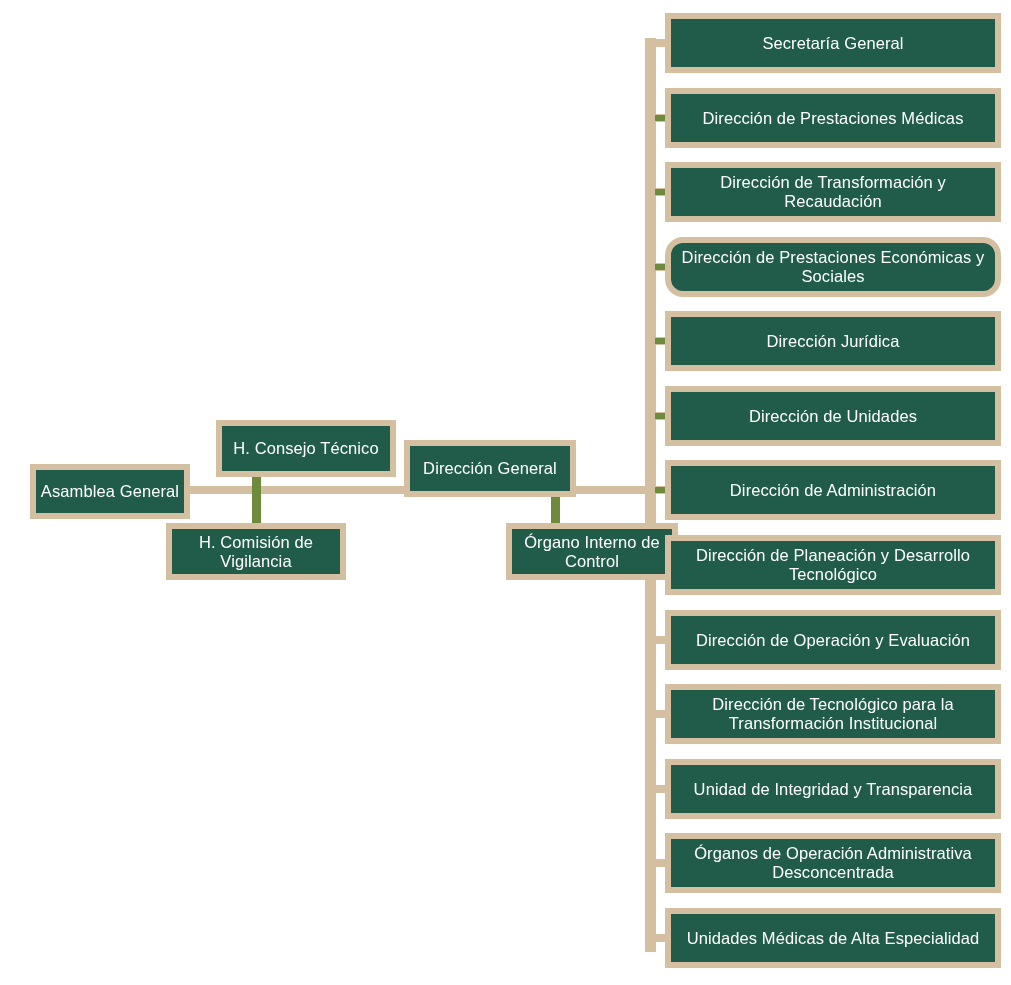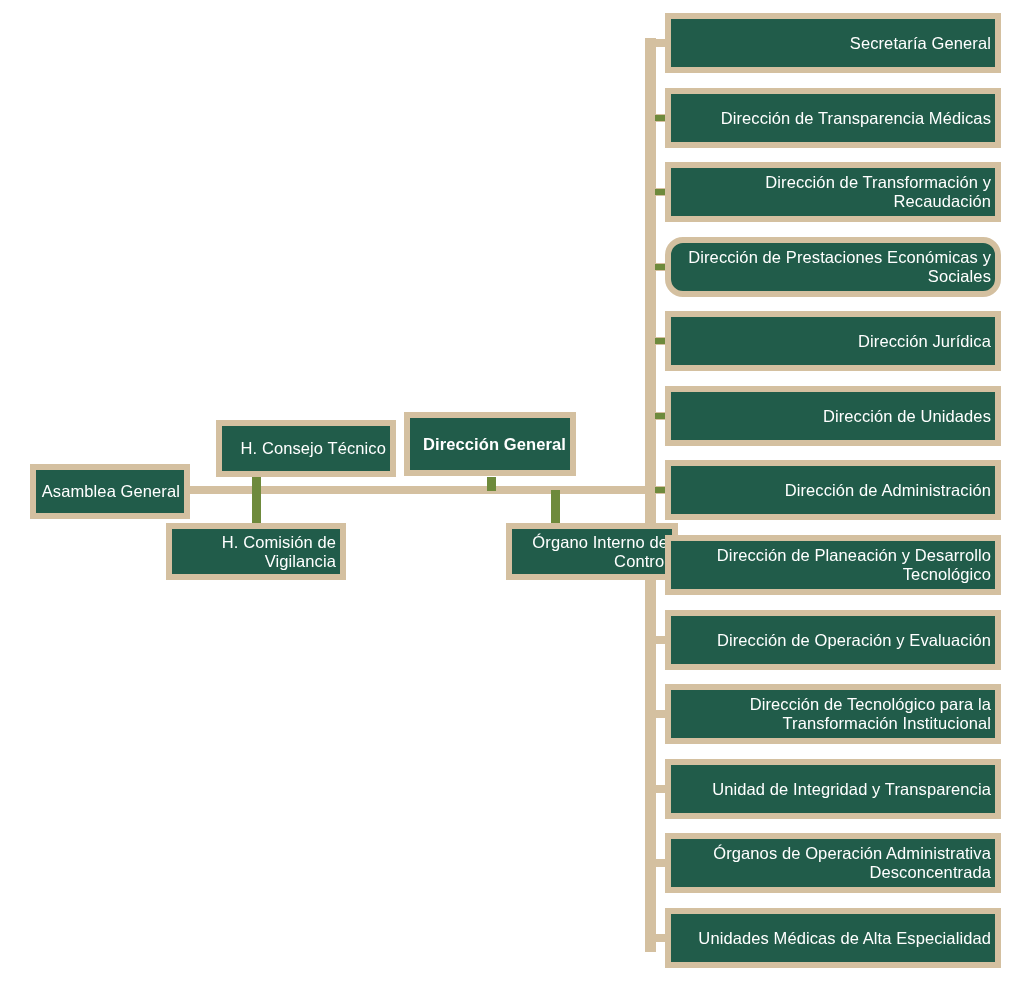--- a/index.html
+++ b/index.html
@@ -32,21 +32,20 @@
     text-align: center;
     line-height: 1.15;
     font-size: 16.5px;
     letter-spacing: 0.1px;
     padding: 0 4px;
     z-index: 5;
   }
   .node .label {
     display: block;
     width: 100%;
-    text-align: right;
   }
 
   
   .node.branch {
     left: 665px;
     width: 336px;
     height: 60px;
   }
 
   
@@ -102,33 +101,33 @@
   </div>
 
   <div class="node" style="left:166px; top:523px; width:180px; height:57px;">
     <span class="label">H. Comisión de Vigilancia</span>
   </div>
 
   <div class="node" style="left:216px; top:420px; width:180px; height:57px;">
     <span class="label">H. Consejo Técnico</span>
   </div>
 
-  <div class="node" style="left:404px; top:412px; width:172px; height:64px;font-weight:bold;">
+  <div class="node" style="left:404px; top:440px; width:172px; height:57px;">
     <span class="label">Dirección General</span>
   </div>
 
   <div class="node" style="left:470px; top:523px; width:172px; height:57px;margin-left:36px;">
     <span class="label">Órgano Interno de Control</span>
   </div>
 
   <div class="node branch" style="top:13px;">
     <span class="label">Secretaría General</span>
   </div>
   <div class="node branch" style="top:88px;">
-    <span class="label">Dirección de Transparencia Médicas</span>
+    <span class="label">Dirección de Prestaciones Médicas</span>
   </div>
   <div class="node branch" style="top:162px;">
     <span class="label">Dirección de Transformación y Recaudación</span>
   </div>
   <div class="node branch" style="top:237px;border-radius:18px;">
     <span class="label">Dirección de Prestaciones Económicas y Sociales</span>
   </div>
   <div class="node branch" style="top:311px;">
     <span class="label">Dirección Jurídica</span>
   </div>

